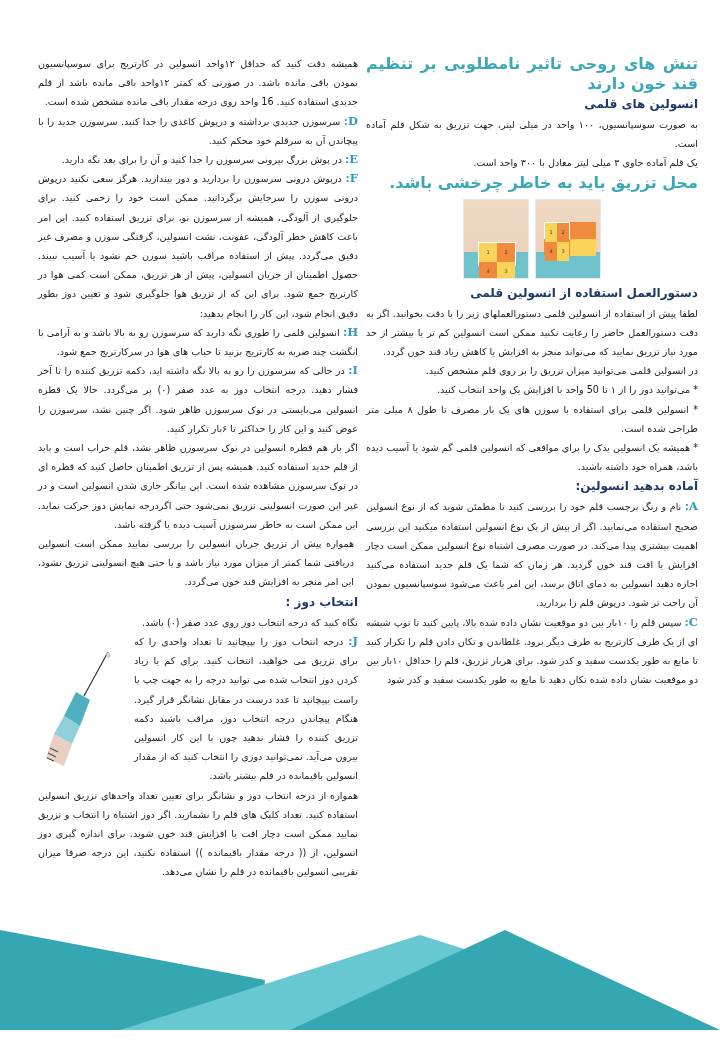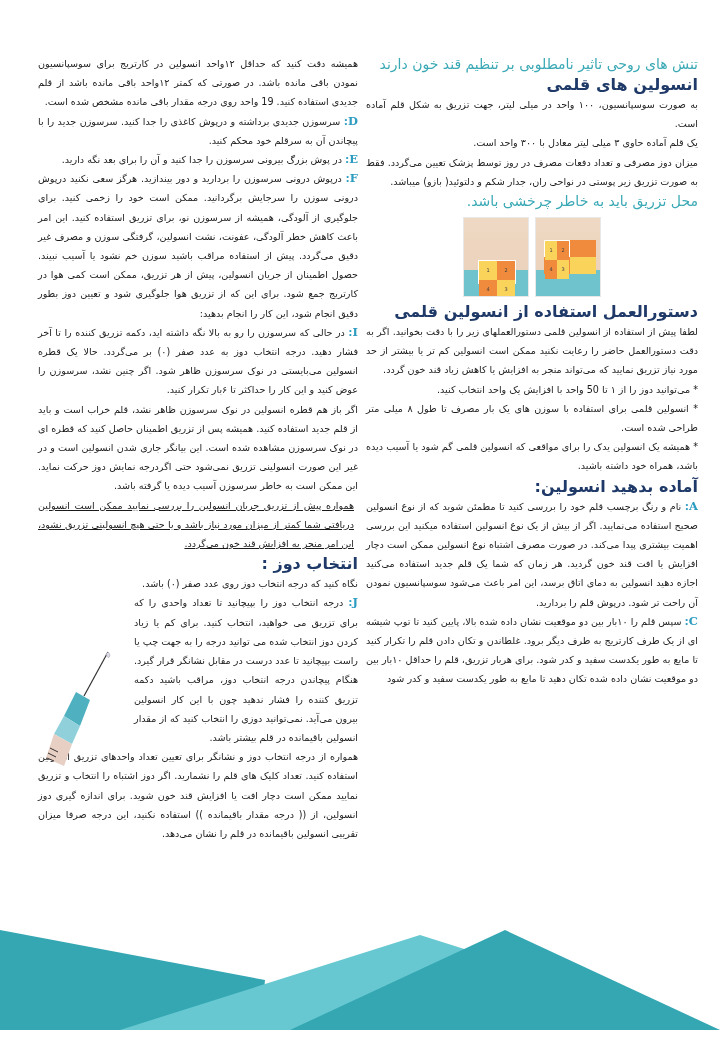--- a/index.html
+++ b/index.html
@@ -1,42 +1,41 @@
 <!DOCTYPE html>
 <html><head>
 <meta charset="utf-8">
 <style>
   * { box-sizing: border-box; margin: 0; padding: 0; }
   html, body { width: 720px; height: 1040px; background: #ffffff; overflow: hidden; }
   body { position: relative; font-family: "DejaVu Sans", sans-serif; color: #1a1a1a; }
   .col { position: absolute; direction: rtl; text-align: justify; font-size: 9.6px; line-height: 19.2px; }
   .col-right { left: 366px; top: 54px; width: 332px; }
   .col-left { left: 38px; top: 54px; width: 320px; }
-  .teal-title { color: #3aa9b5; font-weight: normal; font-size: 14px; line-height: 20px; }
-  .navy-title { color: #1f3a68; font-weight: bold; font-size: 16px; line-height: 21px; }
+  .teal-title { color: #3aa9b5; font-weight: bold; font-size: 16px; line-height: 20px; }
+  .navy-title { color: #1f3a68; font-weight: bold; font-size: 12px; line-height: 21px; }
   p { margin: 0; }
   .letter { color: #2c9cc0; font-family: "DejaVu Serif", serif; font-weight: bold; font-size: 11.5px; }
   .fig-body { display: flex; gap: 6px; justify-content: center; margin: 6px 0 4px 0; direction: ltr; }
   .body-panel { width: 66px; height: 80px; background: #f3e4d6; position: relative; overflow: hidden; border: 1px solid #e8e8e8; }
   .skin { position: absolute; inset: 0; background: linear-gradient(#efd9c4, #e9cfb8); }
   .jeans { position: absolute; left: 0; right: 0; bottom: 0; height: 26px; background: #6ec3cd; }
   .grid4 { position: absolute; display: grid; grid-template-columns: 1fr 1fr; grid-template-rows: 1fr 1fr; border: 1px solid #fff; }
   .grid4 div { font-size: 5px; color: #444; display: flex; align-items: center; justify-content: center; }
   .syringe { position: absolute; left: 46px; top: 648px; width: 72px; height: 120px; }
   .footer-deco { position: absolute; left: 0; top: 930px; width: 720px; height: 100px; }
 </style>
 </head>
 <body>
 
 <div class="col col-right">
   <p class="teal-title">تنش های روحی تاثیر نامطلوبی بر تنظیم قند خون دارند</p>
   <p class="navy-title">انسولین های قلمی</p>
   <p>به صورت سوسپانسیون، ۱۰۰ واحد در میلی لیتر، جهت تزریق به شکل قلم آماده است.</p>
   <p>یک قلم آماده حاوی ۳ میلی لیتر معادل با ۳۰۰ واحد است.</p>
-  <p>میزان دوز مصرفی و تعداد دفعات مصرف در روز توسط پزشک تعیین می‌گردد. فقط به صورت تزریق زیر پوستی در نواحی ران، جدار شکم و دلتوئید( بازو) میباشد.</p>
   <p class="teal-title">محل تزریق باید به خاطر چرخشی باشد.</p>
 
   <div class="fig-body">
     <div class="body-panel">
       <div class="skin"></div>
       <div class="jeans"></div>
       <div class="grid4" style="left:14px; top:42px; width:38px; height:24px;">
         <div style="background:#f9d35a;">1</div>
         <div style="background:#f08a3c;">2</div>
         <div style="background:#f08a3c;">4</div>
@@ -52,36 +51,38 @@
         <div style="background:#f9d35a;">1</div>
         <div style="background:#f08a3c;">2</div>
         <div style="background:#f08a3c;">4</div>
         <div style="background:#f9d35a;">3</div>
       </div>
     </div>
   </div>
 
   <p class="navy-title">دستورالعمل استفاده از انسولین قلمی</p>
   <p>لطفا پیش از استفاده از انسولین قلمی دستورالعملهای زیر را با دقت بخوانید. اگر به دقت دستورالعمل حاضر را رعایت نکنید ممکن است انسولین کم تر یا بیشتر از حد مورد نیاز تزریق نمایید که می‌تواند منجر به افزایش یا کاهش زیاد قند خون گردد.</p>
+  <p>در انسولین قلمی می‌توانید میزان تزریق را بر روی قلم مشخص کنید.</p>
   <p>* می‌توانید دوز را از ۱ تا 50 واحد با افزایش یک واحد انتخاب کنید.</p>
   <p>* انسولین قلمی برای استفاده با سوزن های یک بار مصرف تا طول ۸ میلی متر طراحی شده است.</p>
   <p>* همیشه یک انسولین یدک را برای مواقعی که انسولین قلمی گم شود یا آسیب دیده باشد، همراه خود داشته باشید.</p>
   <p class="navy-title">آماده بدهید انسولین:</p>
   <p><span class="letter">A:</span> <span>نام و رنگ برچسب قلم خود را بررسی کنید تا مطمئن شوید که از نوع انسولین صحیح استفاده می‌نمایید. اگر از بیش از یک نوع انسولین استفاده میکنید این بررسی اهمیت بیشتری پیدا می‌کند. در صورت مصرف اشتباه نوع انسولین ممکن است دچار افزایش یا افت قند خون گردید. هر زمان که شما یک قلم جدید استفاده می‌کنید اجازه دهید انسولین به دمای اتاق برسد، این امر باعث می‌شود سوسپانسیون نمودن آن راحت تر شود. درپوش قلم را بردارید.</span></p>
   <p><span class="letter">C:</span> <span>سپس قلم را ۱۰بار بین دو موقعیت نشان داده شده بالا، پایین کنید تا توپ شیشه ای از یک طرف کارتریج به طرف دیگر برود. غلطاندن و تکان دادن قلم را تکرار کنید تا مایع به طور یکدست سفید و کدر شود. برای هربار تزریق، قلم را حداقل ۱۰بار بین دو موقعیت نشان داده شده تکان دهید تا مایع به طور یکدست سفید و کدر شود</span></p>
 </div>
 
 <div class="col col-left">
-  <p>همیشه دقت کنید که حداقل ۱۲واحد انسولین در کارتریج برای سوسپانسیون نمودن باقی مانده باشد. در صورتی که کمتر ۱۲واحد باقی مانده باشد از قلم جدیدی استفاده کنید. 19 واحد روی درجه مقدار باقی مانده مشخص شده است.</p>
+  <p>همیشه دقت کنید که حداقل ۱۲واحد انسولین در کارتریج برای سوسپانسیون نمودن باقی مانده باشد. در صورتی که کمتر ۱۲واحد باقی مانده باشد از قلم جدیدی استفاده کنید. 16 واحد روی درجه مقدار باقی مانده مشخص شده است.</p>
   <p><span class="letter">D:</span> <span>سرسوزن جدیدی برداشته و درپوش کاغذی را جدا کنید. سرسوزن جدید را با پیچاندن آن به سرقلم خود محکم کنید.</span></p>
   <p><span class="letter">E:</span> <span>در پوش بزرگ بیرونی سرسوزن را جدا کنید و آن را برای بعد نگه دارید.</span></p>
   <p><span class="letter">F:</span> <span>درپوش درونی سرسوزن را بردارید و دور بیندازید. هرگز سعی نکنید درپوش درونی سوزن را سرجایش برگردانید. ممکن است خود را زخمی کنید. برای جلوگیری از آلودگی، همیشه از سرسوزن نو، برای تزریق استفاده کنید. این امر باعث کاهش خطر آلودگی، عفونت، نشت انسولین، گرفتگی سوزن و مصرف غیر دقیق می‌گردد. پیش از استفاده مراقب باشید سوزن خم نشود یا آسیب نبیند. حصول اطمینان از جریان انسولین، پیش از هر تزریق، ممکن است کمی هوا در کارتریج جمع شود. برای این که از تزریق هوا جلوگیری شود و تعیین دوز بطور دقیق انجام شود، این کار را انجام بدهید:</span></p>
+  <p><span class="letter">H:</span> <span>انسولین قلمی را طوری نگه دارید که سرسوزن رو به بالا باشد و به آرامی با انگشت چند ضربه به کارتریج بزنید تا حباب های هوا در سرکارتریج جمع شود.</span></p>
   <p><span class="letter">I:</span> <span>در حالی که سرسوزن را رو به بالا نگه داشته اید، دکمه تزریق کننده را تا آخر فشار دهید. درجه انتخاب دوز به عدد صفر (۰) بر می‌گردد. حالا یک قطره انسولین می‌بایستی در نوک سرسوزن ظاهر شود. اگر چنین نشد، سرسوزن را عوض کنید و این کار را حداکثر تا ۶بار تکرار کنید.</span></p>
   <p>اگر باز هم قطره انسولین در نوک سرسوزن ظاهر نشد، قلم خراب است و باید از قلم جدید استفاده کنید. همیشه پس از تزریق اطمینان حاصل کنید که قطره ای در نوک سرسوزن مشاهده شده است. این بیانگر جاری شدن انسولین است و در غیر این صورت انسولینی تزریق نمی‌شود حتی اگردرجه نمایش دوز حرکت نماید. این ممکن است به خاطر سرسوزن آسیب دیده یا گرفته باشد.</p>
-  <p style="padding-right:4px;text-decoration:underline;">همواره پیش از تزریق جریان انسولین را بررسی نمایید ممکن است انسولین دریافتی شما کمتر از میزان مورد نیاز باشد و یا حتی هیچ انسولینی تزریق نشود، این امر منجر به افزایش قند خون می‌گردد.</p>
+  <p style="padding-right:4px;">همواره پیش از تزریق جریان انسولین را بررسی نمایید ممکن است انسولین دریافتی شما کمتر از میزان مورد نیاز باشد و یا حتی هیچ انسولینی تزریق نشود، این امر منجر به افزایش قند خون می‌گردد.</p>
   <div style="padding-left:96px;">
     <p class="navy-title">انتخاب دوز :</p>
     <p>نگاه کنید که درجه انتخاب دوز روی عدد صفر (۰) باشد.</p>
     <p><span class="letter">J:</span> <span>درجه انتخاب دوز را بپیچانید تا تعداد واحدی را که برای تزریق می خواهید، انتخاب کنید. برای کم یا زیاد کردن دوز انتخاب شده می توانید درجه را به جهت چپ یا راست بپیچانید تا عدد درست در مقابل نشانگر قرار گیرد. هنگام پیچاندن درجه انتخاب دوز، مراقب باشید دکمه تزریق کننده را فشار ندهید چون با این کار انسولین بیرون می‌آید. نمی‌توانید دوزی را انتخاب کنید که از مقدار انسولین باقیمانده در قلم بیشتر باشد.</span></p>
   </div>
   <p>همواره از درجه انتخاب دوز و نشانگر برای تعیین تعداد واحدهای تزریق انسولین استفاده کنید. تعداد کلیک های قلم را نشمارید. اگر دوز اشتباه را انتخاب و تزریق نمایید ممکن است دچار افت یا افزایش قند خون شوید. برای اندازه گیری دوز انسولین، از (( درجه مقدار باقیمانده )) استفاده نکنید، این درجه صرفا میزان تقریبی انسولین باقیمانده در قلم را نشان می‌دهد.</p>
 </div>
 
 <svg class="syringe" viewBox="0 0 72 120">
   <line x1="62" y1="4" x2="38" y2="48" stroke="#333" stroke-width="1.2"></line>

